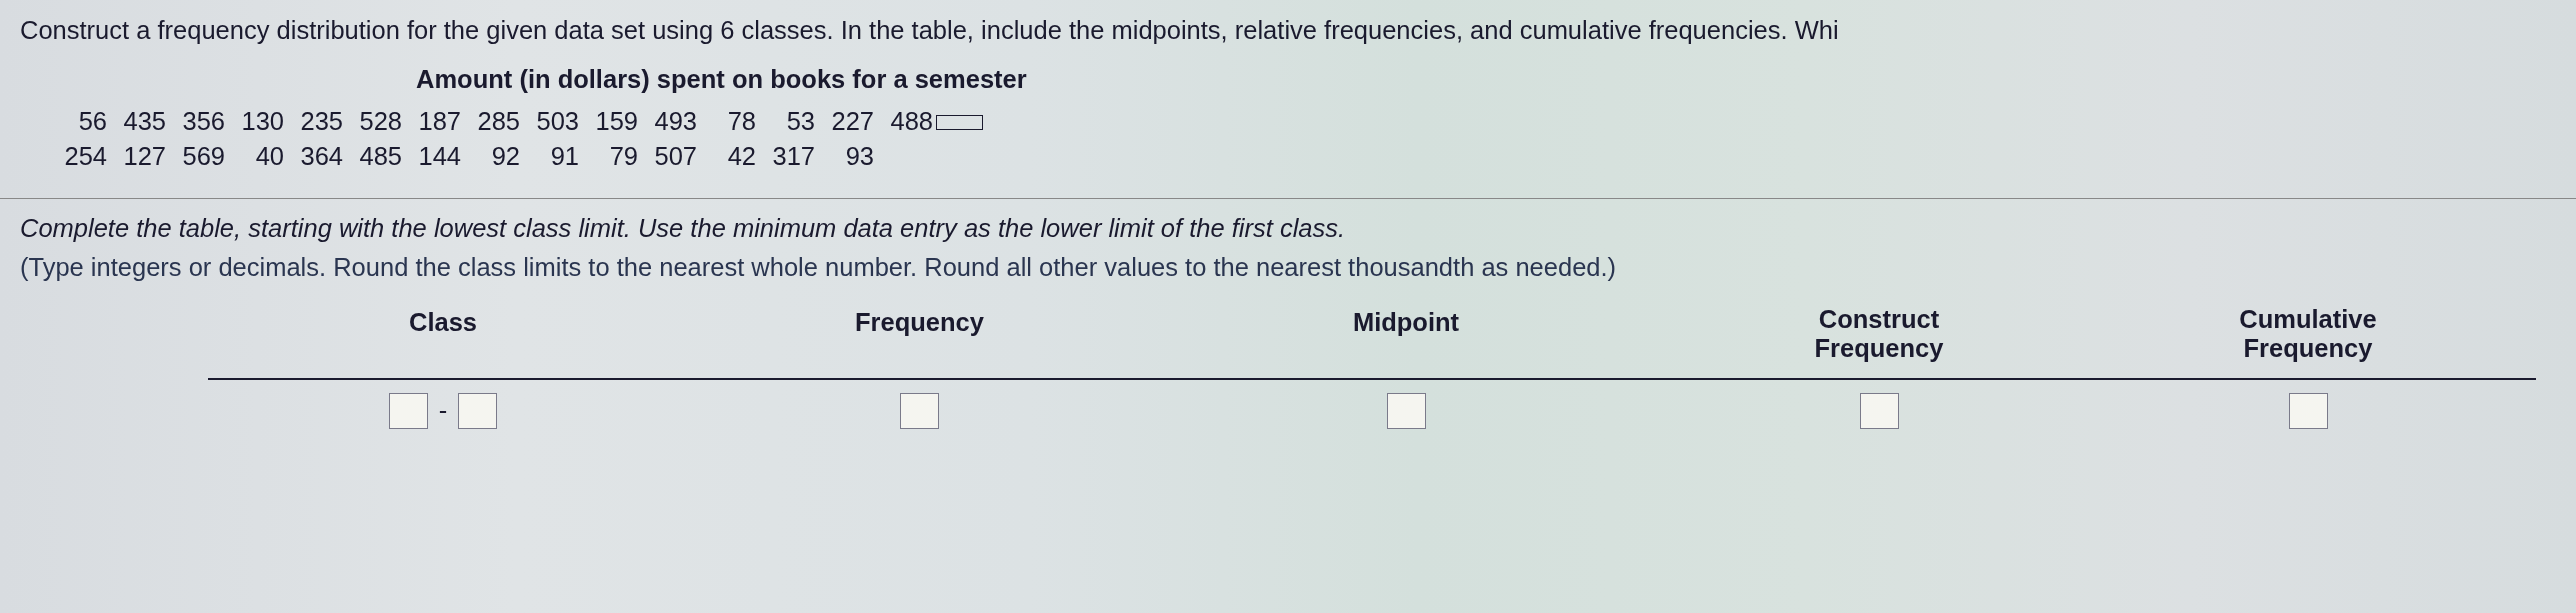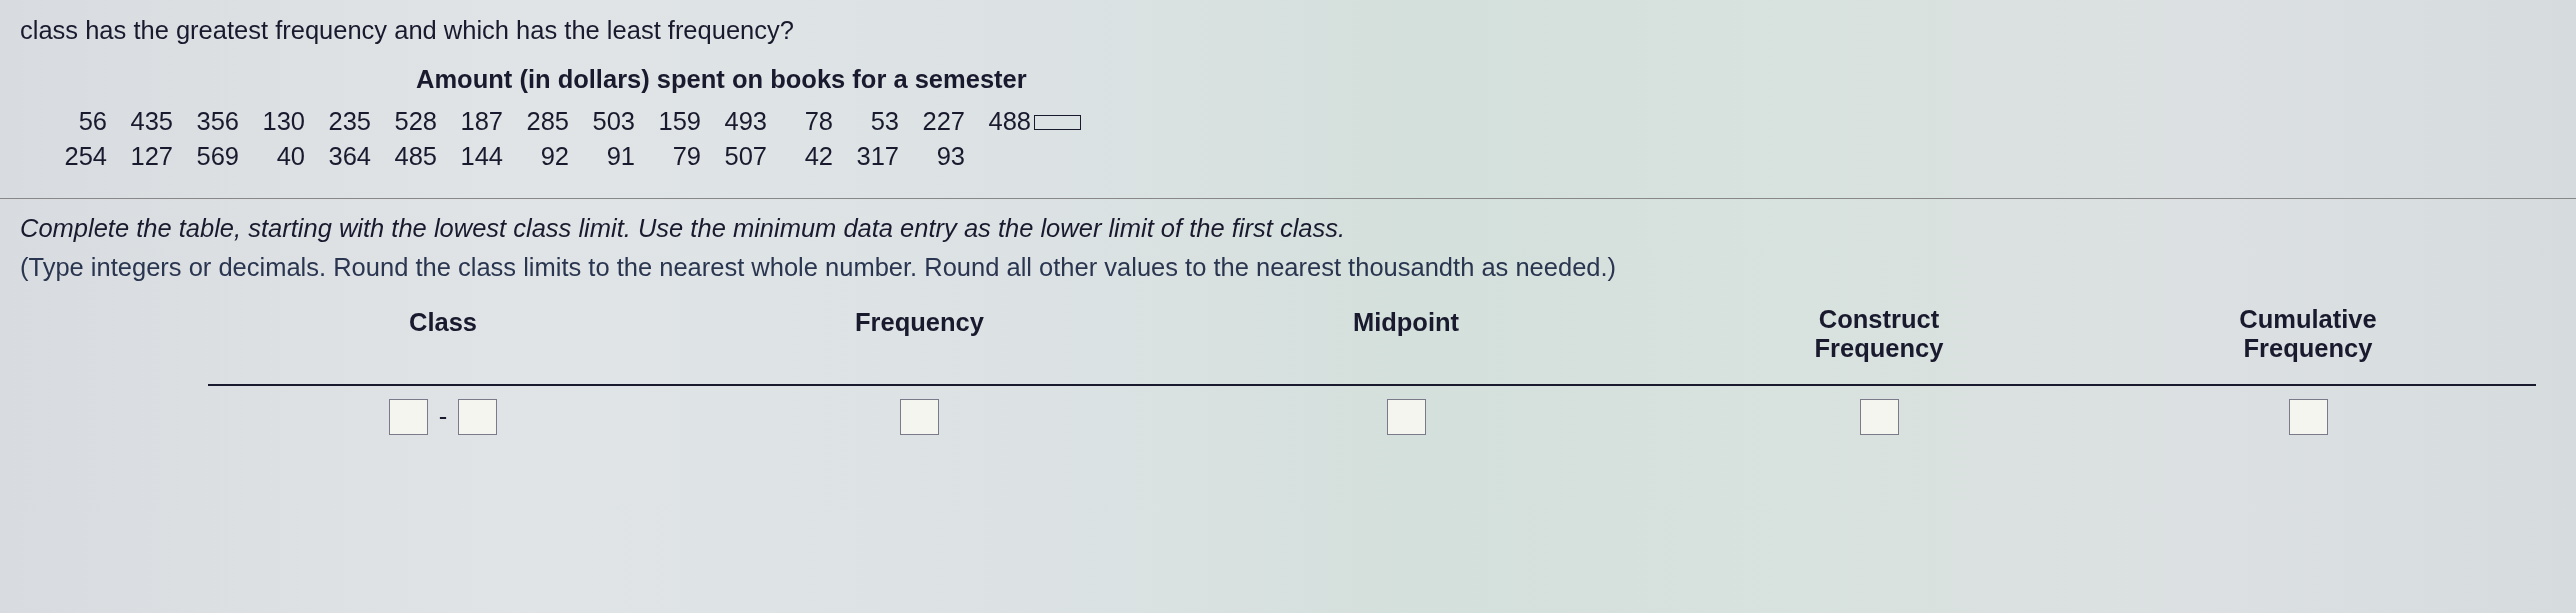--- a/index.html
+++ b/index.html
@@ -26,21 +26,21 @@
       margin-left: 396px;
       margin-bottom: 5.4px;
       font-weight: bold;
     }
     .data-rows {
       margin-left: 40px;
       margin-bottom: 23.5px;
     }
     .data-row {
       display: flex;
-      gap: 19px;
+      gap: 12px;
     }
     .data-row span {
       display: inline-block;
       min-width: 47px;
       text-align: right;
     }
     .copy-icon {
       display: inline-block;
       width: 19px;
       height: 14.8px;
@@ -61,21 +61,21 @@
       color: #2a3550;
       margin-bottom: 20px;
     }
     .table-wrap {
       margin-left: 188px;
       margin-right: 20px;
     }
     .table-headers {
       display: flex;
       border-bottom: 2px solid #1a1a2e;
-      padding-bottom: 22px;
+      padding-bottom: 16px;
       font-weight: bold;
     }
     .col-class { width: 470px; text-align: center; }
     .col-freq { width: 483px; text-align: center; }
     .col-mid { width: 490px; text-align: center; }
     .col-rel { width: 456px; text-align: center; }
     .col-cum { width: 402px; text-align: center; }
     .table-row {
       display: flex;
       padding-top: 12px;
@@ -102,21 +102,21 @@
     .rel-cell { width: 456px; text-align: center; }
     .cum-cell { width: 402px; text-align: center; }
     .two-line {
       line-height: 1.1;
     }
   </style>
 </head>
 <body>
 
 <div class="question-text">
-  <div>class has the greatest frequency and which has the least frequency?</div>
+  <div>Construct a frequency distribution for the given data set using 6 classes. In the table, include the midpoints, relative frequencies, and cumulative frequencies. Whi</div>
 </div>
 
 <div class="data-title">Amount (in dollars) spent on books for a semester</div>
 
 <div class="data-rows">
   <div class="data-row">
     <span>56</span>
     <span>435</span>
     <span>356</span>
     <span>130</span>

